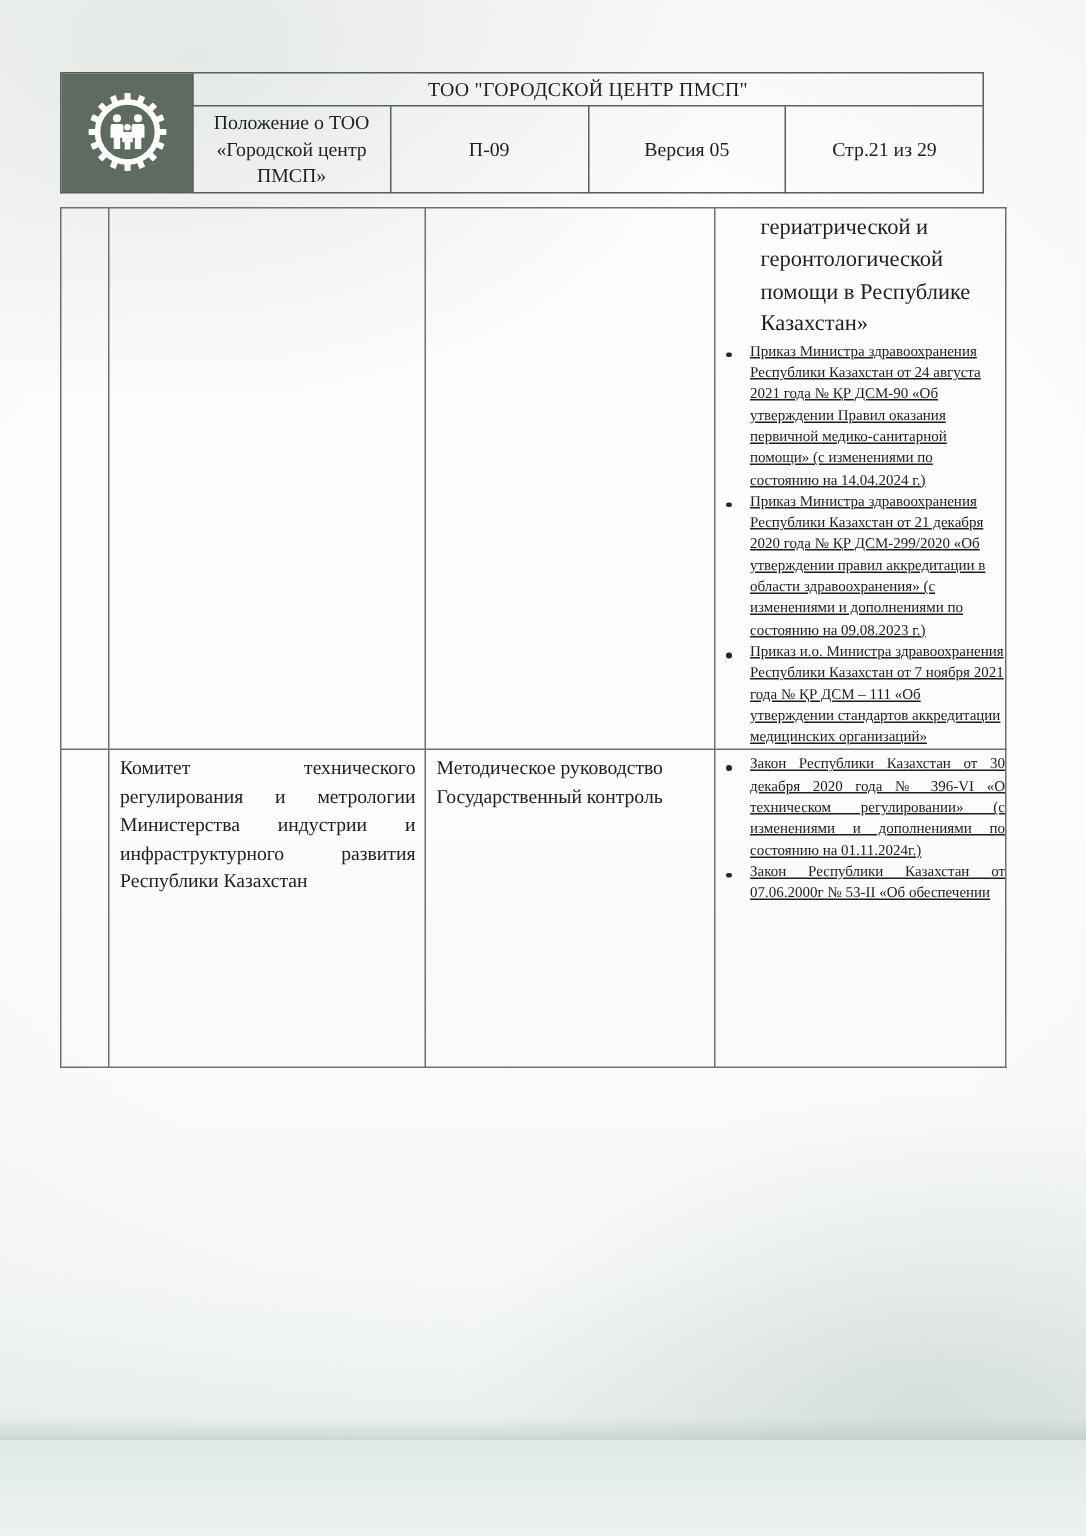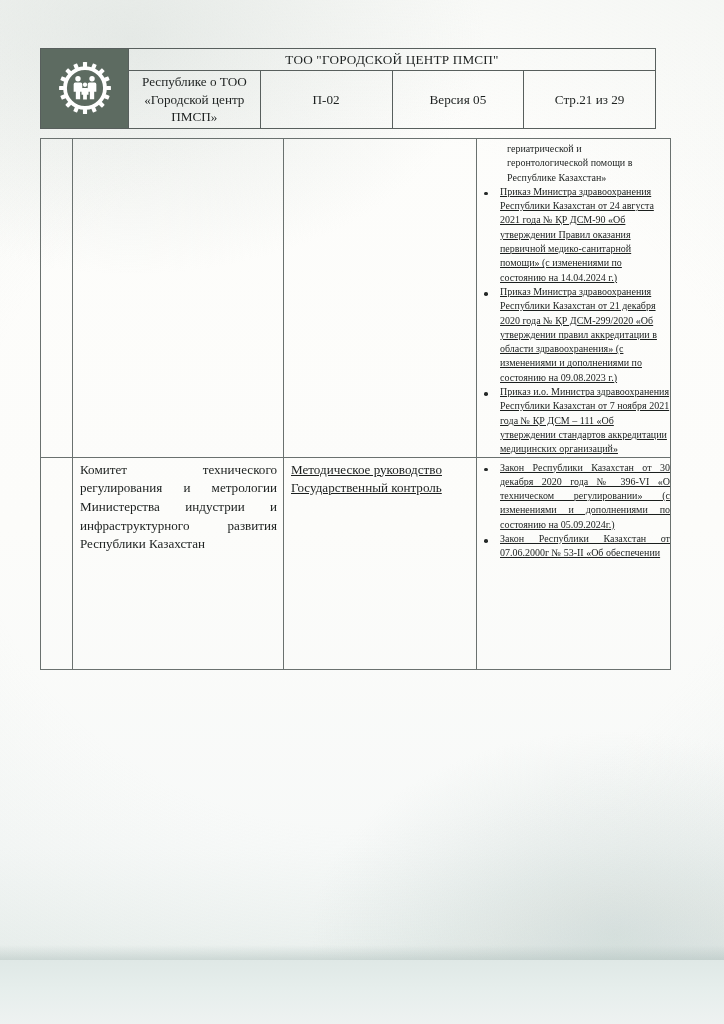--- a/index.html
+++ b/index.html
@@ -112,35 +112,35 @@
     table-layout: fixed;
   }
   #body-table td {
     border: 1px solid #6a716f;
     vertical-align: top;
     padding: 0;
     color: #1b1f1e;
   }
   td.col-num   { width: 32px; }
   td.col-org   { width: 211px; }
-  td.col-func  { width: 193px; text-decoration: underline; }
+  td.col-func  { width: 193px; }
   td.col-docs  { width: 194px; }
 
   .cell-pad { padding: 3px 6px 4px 7px; }
 
   .txt {
     font-size: 13.1px;
     line-height: 1.43;
     color: #1b1f1e;
   }
   .txt.justify { text-align: justify; text-justify: inter-word; }
 
   .cont-lines {
     padding: 3px 6px 0 30px;
-    font-size: 10px;
+    font-size: 15px;
     line-height: 1.43;
   }
 
   ul.doc-list {
     list-style: none;
     margin: 0;
     padding: 0;
   }
   ul.doc-list > li {
     position: relative;
@@ -212,22 +212,22 @@
                 <circle cx="63" cy="33" r="5"></circle>
                 <path d="M58 40 h10 a3 3 0 0 1 3 3 v14 h-4 v14 h-8 v-14 h-4 V43 a3 3 0 0 1 3 -3 z"></path>
               </g>
             </g>
           </svg>
         </div>
       </td>
       <td class="title-cell" colspan="4">ТОО "ГОРОДСКОЙ ЦЕНТР ПМСП"</td>
     </tr>
     <tr>
-      <td class="doc-name-cell">Республике о ТОО «Городской центр ПМСП»</td>
-      <td class="code-cell">П-02</td>
+      <td class="doc-name-cell">Положение о ТОО «Городской центр ПМСП»</td>
+      <td class="code-cell">П-09</td>
       <td class="ver-cell">Версия  05</td>
       <td class="pages-cell">Стр.21 из 29</td>
     </tr>
   </tbody>
     </table>
 
   <table id="body-table">
     <tbody>
         <tr>
       <td class="col-num">
@@ -265,21 +265,21 @@
       <td class="col-org">
         <div class="cell-pad txt justify">Комитет технического регулирования и метрологии Министерства индустрии и инфраструктурного развития Республики Казахстан</div>
       </td>
       <td class="col-func">
         <div class="cell-pad txt">Методическое руководство Государственный   контроль</div>
       </td>
       <td class="col-docs">
         <ul class="doc-list" style="padding-top:3px;">
           <li class="just">
             <span class="bullet-dot"></span>
-            <span>Закон Республики Казахстан от 30 декабря 2020 года № 396-VI «О техническом регулировании» (с изменениями и дополнениями по состоянию на 05.09.2024г.)</span>
+            <span>Закон Республики Казахстан от 30 декабря 2020 года № 396-VI «О техническом регулировании» (с изменениями и дополнениями по состоянию на 01.11.2024г.)</span>
           </li>
           <li class="just">
             <span class="bullet-dot"></span>
             <span>Закон Республики Казахстан от 07.06.2000г № 53-II «Об обеспечении</span>
           </li>
         </ul>
       </td>
     </tr>
   </tbody>
     </table>

